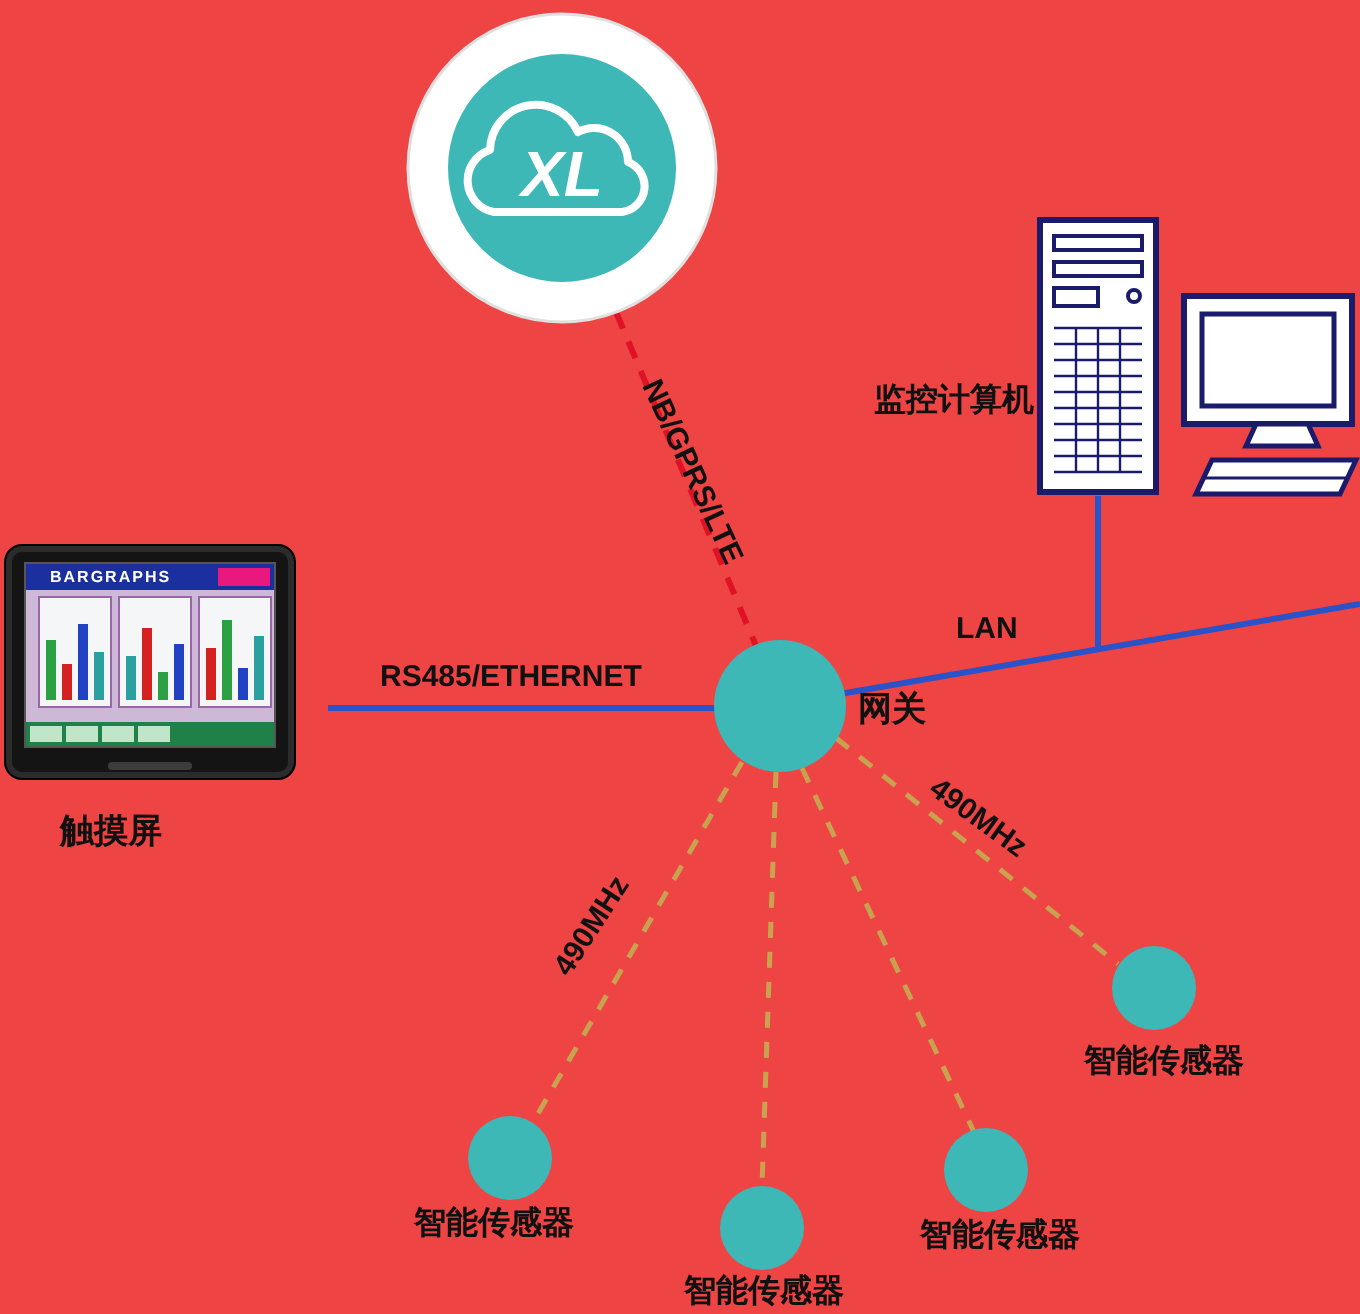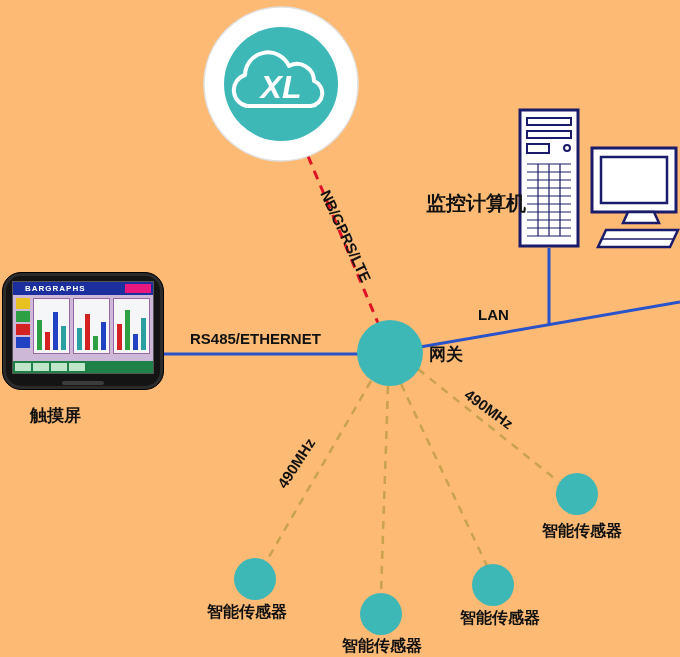--- a/index.html
+++ b/index.html
@@ -1,51 +1,51 @@
 <!DOCTYPE html>
 <html><head>
 <meta charset="utf-8">
 <style>
   * { margin:0; padding:0; box-sizing:border-box; }
   html,body { background:#fff; }
   body { font-family:"Liberation Sans","DejaVu Sans",sans-serif; color:#111; }
-  .canvas { position:relative; width:680px; height:657px; background:#fdba74; overflow:hidden; }
+  .canvas { position:relative; width:680px; height:657px; background:#ef4444; overflow:hidden; }
 
   .lines { position:absolute; left:0; top:0; width:680px; height:657px; z-index:1; }
 
   .node-circle { position:absolute; border-radius:50%; background:#3eb7b7; z-index:2; }
   .gateway { left:357px; top:320px; width:66px; height:66px; }
   .sensor  { width:42px; height:42px; }
   .sensor1 { left:234px; top:558px; }
   .sensor2 { left:360px; top:593px; }
   .sensor3 { left:472px; top:564px; }
   .sensor4 { left:556px; top:473px; }
 
   .label { position:absolute; z-index:3; font-weight:bold; color:#111; white-space:nowrap; }
   .lbl-cloud   { left:383px; top:47px;  font-size:22px; }
-  .lbl-pc      { left:426px; top:190px; font-size:20px;text-align:center; }
+  .lbl-pc      { left:437px; top:190px; font-size:16px;text-align:center; }
   .lbl-gateway { left:429px; top:343px; font-size:17px; }
   .lbl-hmi     { left:30px;  top:404px; font-size:17px; }
   .lbl-lan     { left:478px; top:306px; font-size:15px;text-align:center; }
   .lbl-rs485   { left:190px; top:330px; font-size:15px; }
   .lbl-center  { transform:translate(-50%,-50%); }
   .lbl-s1 { left:247px; top:612px; font-size:16px; }
   .lbl-s2 { left:382px; top:646px; font-size:16px; }
   .lbl-s3 { left:500px; top:618px; font-size:16px; }
   .lbl-s4 { left:582px; top:531px; font-size:16px; }
   .lbl-nb   { left:346px; top:236px; font-size:15px; transform:translate(-50%,-50%) rotate(65deg); }
   .lbl-490L { left:296px; top:463px; font-size:15px; transform:translate(-50%,-50%) rotate(-57deg); }
   .lbl-490R { left:489px; top:409px; font-size:15px; transform:translate(-50%,-50%) rotate(36deg); }
 
   .cloud { position:absolute; left:201px; top:4px; width:160px; height:160px; z-index:2; }
   .computer { position:absolute; left:512px; top:106px; width:168px; height:148px; z-index:2; }
 
   
-  .hmi { position:absolute; left:2px; top:272px; width:162px; height:118px;
-         background:#141414; border-radius:19px; border:1px solid #000;
+  .hmi { position:absolute; left:2px; top:272px; width:146px; height:118px;
+         background:#141414; border-radius:9px; border:1px solid #000;
          box-shadow: inset 0 0 0 3px #2b2b2b; z-index:2; }
   .hmi-screen { position:absolute; left:9px; top:8px; right:9px; bottom:15px;
                 background:#cdb8d8; border:1px solid #555; overflow:hidden; }
   .hmi-title { height:13px; background:#1c2f9e; color:#fff; font-size:8px; font-weight:bold;
                line-height:13px; padding-left:12px; letter-spacing:1px; position:relative; }
   .hmi-title::after { content:""; position:absolute; right:2px; top:2px; width:26px; height:9px; background:#e8187e; }
   .hmi-body { display:flex; gap:3px; padding:3px 3px 0 3px; }
   .hmi-strip { width:15px; display:flex; flex-direction:column; gap:2px; }
   .hmi-strip div { height:11px; }
   .sw-y { background:#e8c020; } .sw-g { background:#2ea044; } .sw-r { background:#d42222; } .sw-b { background:#2242c4; }

